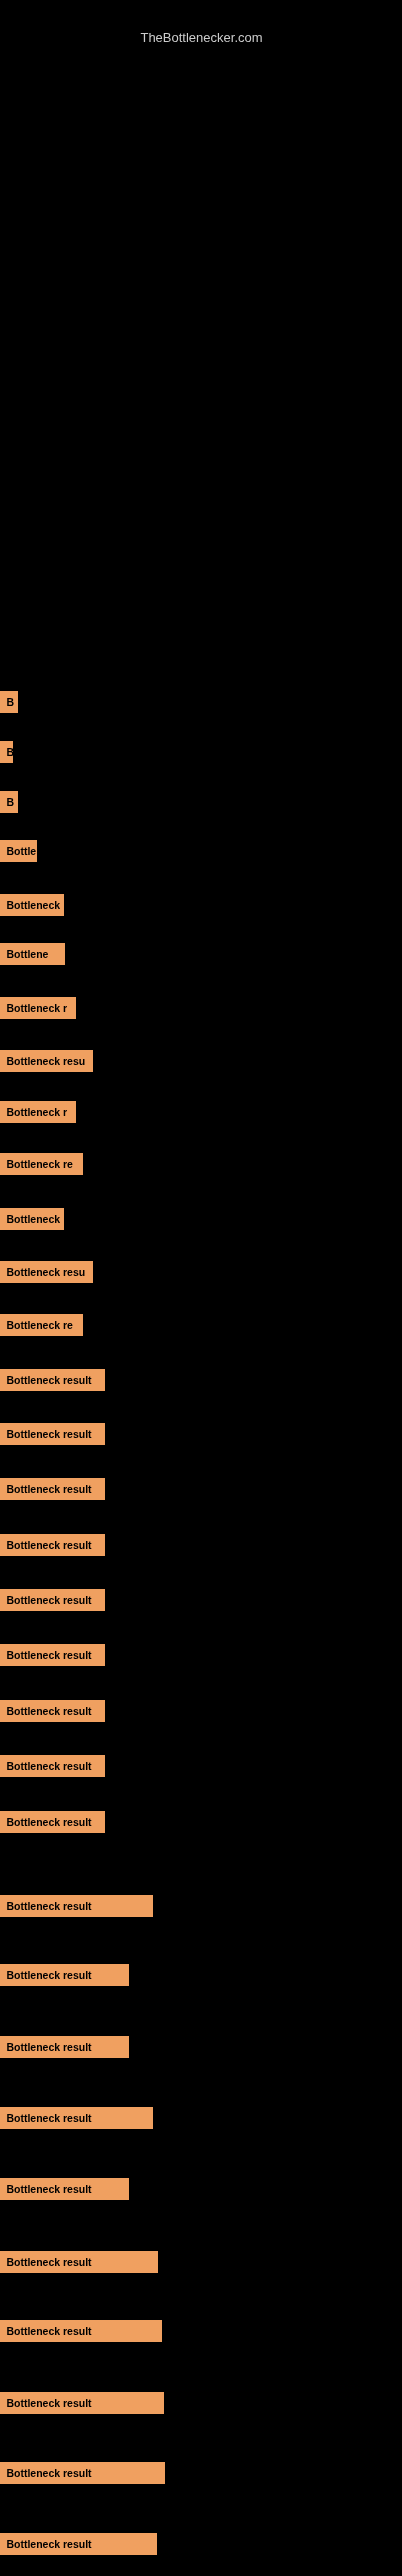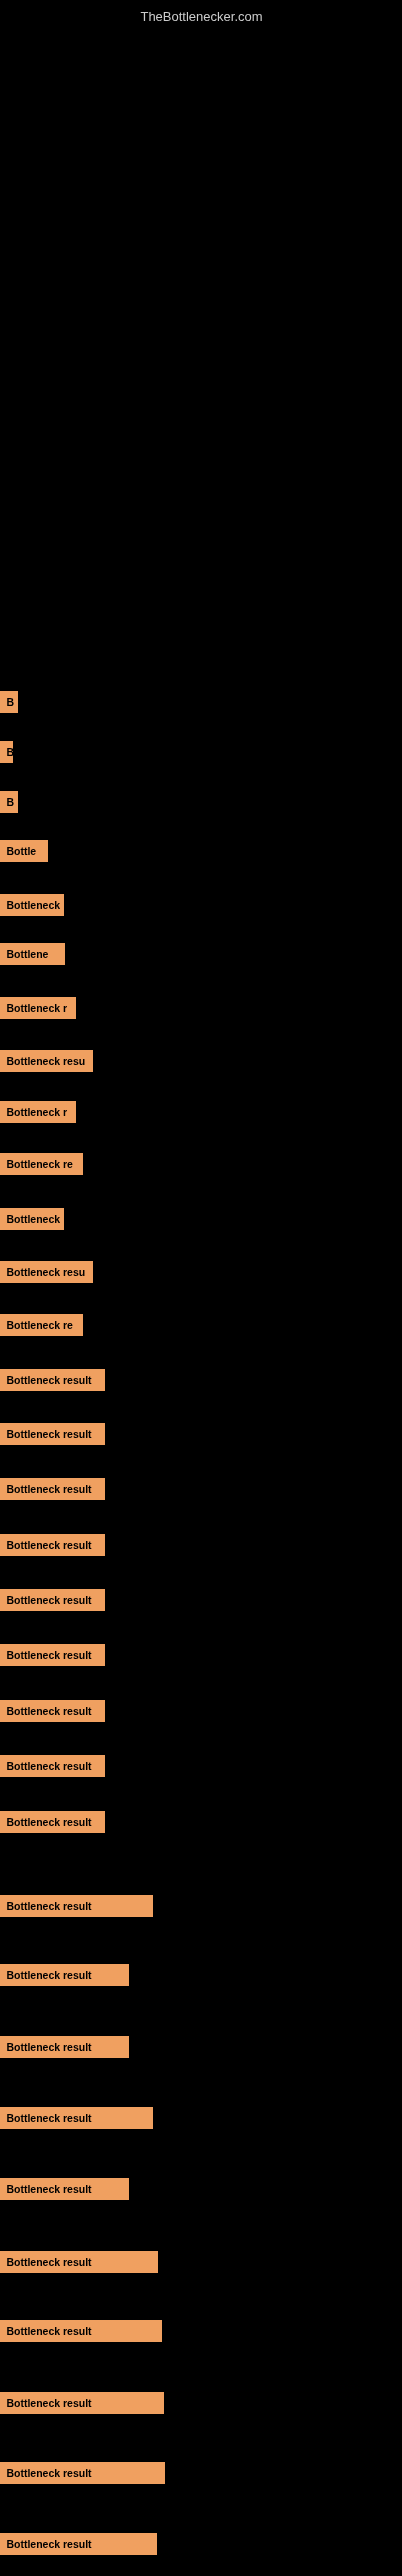--- a/index.html
+++ b/index.html
@@ -15,21 +15,21 @@
       font-family: Arial, sans-serif;
       position: relative;
     }
 
     .site-title {
       color: #cccccc;
       text-align: center;
       font-size: 13px;
       padding: 8px;
       position: absolute;
-      top: 1px;
+      top: 22px;
       width: 100%;
     }
 
     .bottleneck-label {
       background-color: #f0a060;
       color: #000;
       font-size: 10.5px;
       font-weight: bold;
       padding: 4.8px 6.4px;
       display: inline-block;
@@ -41,21 +41,21 @@
   </style>
 </head>
 <body>
 
 <div class="site-title">TheBottlenecker.com</div>
 
 <div id="labels-container">
     <div class="bottleneck-label" style="top: 691px; width: 17.7px;">B</div>
     <div class="bottleneck-label" style="top: 741px; width: 13px;">B</div>
     <div class="bottleneck-label" style="top: 791px; width: 17.7px;">B</div>
-    <div class="bottleneck-label" style="top: 840px; width: 48px;">Bottle</div>
+    <div class="bottleneck-label" style="top: 840px; width: 37px;">Bottle</div>
     <div class="bottleneck-label" style="top: 894px; width: 64px;">Bottleneck</div>
     <div class="bottleneck-label" style="top: 943px; width: 65px;">Bottlene</div>
     <div class="bottleneck-label" style="top: 997px; width: 76px;">Bottleneck r</div>
     <div class="bottleneck-label" style="top: 1050px; width: 93px;">Bottleneck resu</div>
     <div class="bottleneck-label" style="top: 1101px; width: 76px;">Bottleneck r</div>
     <div class="bottleneck-label" style="top: 1153px; width: 83px;">Bottleneck re</div>
     <div class="bottleneck-label" style="top: 1208px; width: 64px;">Bottleneck</div>
     <div class="bottleneck-label" style="top: 1261px; width: 93px;">Bottleneck resu</div>
     <div class="bottleneck-label" style="top: 1314px; width: 83px;">Bottleneck re</div>
     <div class="bottleneck-label" style="top: 1369px; width: 105px;">Bottleneck result</div>

